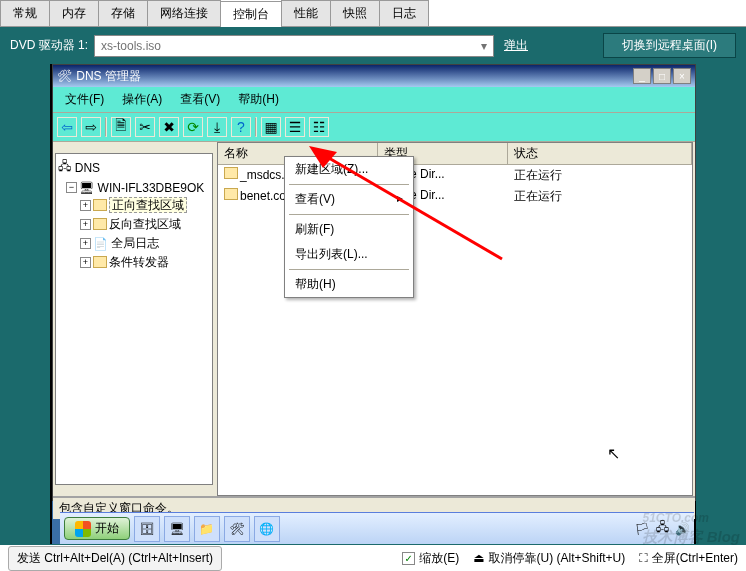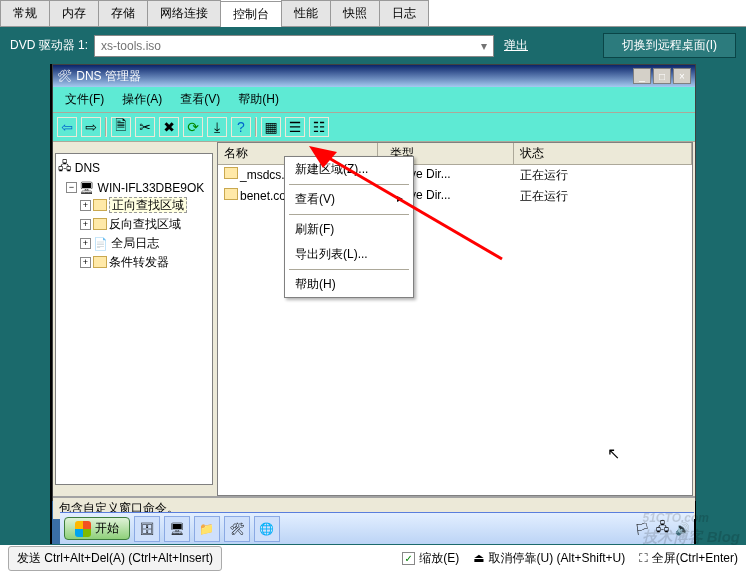--- a/index.html
+++ b/index.html
@@ -32,21 +32,21 @@
   .tbicon { width: 20px; height: 20px; border:1px solid #ece9d8; display:flex;align-items:center;justify-content:center; font-size:14px;}
   .tbicon.green{color:#080;}
   .tbicon.blue{color:#06c;}
   .tbicon.sep{width:2px;border-left:1px solid #aca899;}
 
   .dns-body { display: flex; height: 354px; }
   .tree { width: 158px; border: 1px solid #808080; background: #fff; overflow: auto; margin: 11px 2px; padding: 2px; }
   .list { flex: 1; border: 1px solid #808080; background: #fff; margin: 0 2px; position: relative; }
   .list-header { display:flex; background:#ece9d8; border-bottom:1px solid #aca899;}
   .col { padding:2px 6px; border-right:1px solid #aca899;}
-  .c1{width:160px;} .c2{width:130px;margin-left:6px;} .c3{flex:1;}
+  .c1{width:160px;} .c2{width:130px;} .c3{flex:1;}
   .list-row { display:flex;}
   .list-row .col{border-right:none;}
 
   .tree-node { white-space: nowrap; padding: 1px 0; }
   .tree-node span{vertical-align:middle;}
   .tog{display:inline-block;width:11px;height:11px;border:1px solid #888;text-align:center;line-height:9px;font-size:9px;margin-right:2px;}
   .fold{display:inline-block;width:14px;height:12px;background:#ffe9a8;border:1px solid #c9a84f;margin-right:2px;}
   .node-sel{background:#ffffe1;border:1px dashed #999;padding:0 2px;}
 
   .statusbar { border-top:2px solid #a3a3a3; padding:2px 6px; background:#ece9d8;}

